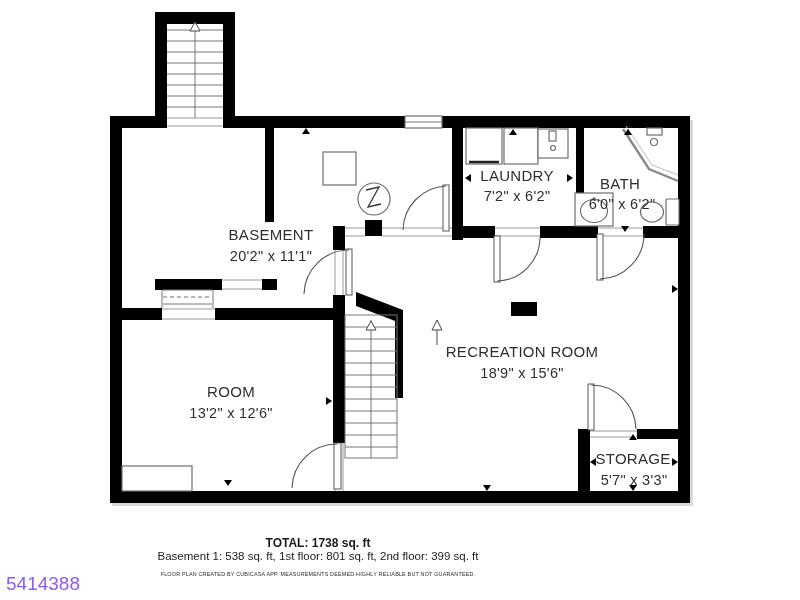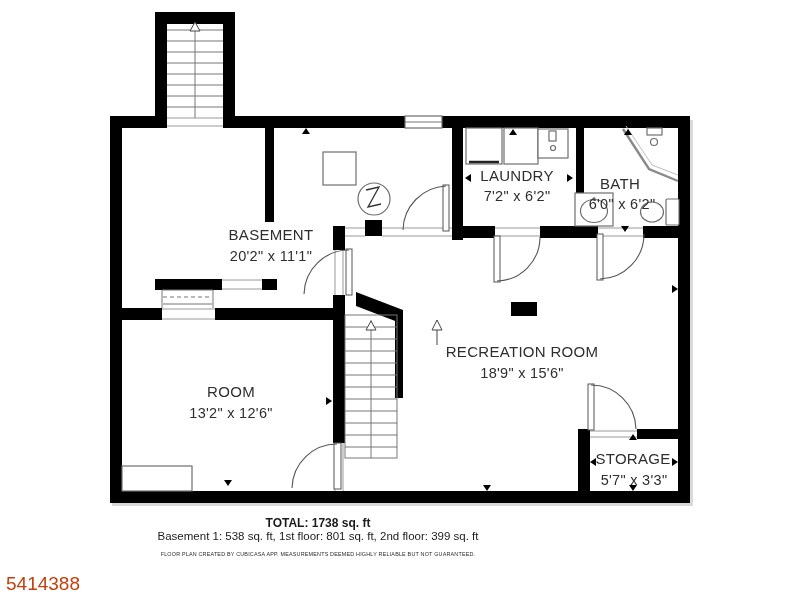--- a/index.html
+++ b/index.html
@@ -3,25 +3,25 @@
 <meta charset="utf-8">
 <style>
   html,body{margin:0;padding:0;background:#ffffff;}
   .canvas{position:relative;width:800px;height:600px;background:#ffffff;overflow:hidden;
           font-family:"Liberation Sans",sans-serif;}
   .plan-svg{position:absolute;left:0;top:0;}
   .room-label{font-family:"Liberation Sans",sans-serif;font-size:15px;fill:#2e2e2e;
               text-anchor:middle;letter-spacing:.3px;}
   .dim-label{font-family:"Liberation Sans",sans-serif;font-size:14.5px;fill:#2e2e2e;
              text-anchor:middle;letter-spacing:.3px;}
-  .summary{position:absolute;top:517px;left:0;width:636px;text-align:center;
+  .summary{position:absolute;top:537px;left:0;width:636px;text-align:center;
            color:#1b1b1b;font-size:11.5px;line-height:13px;}
   .summary .total{font-weight:bold;font-size:12px;}
   .disclaimer{margin-top:5px;font-size:5.4px;letter-spacing:.2px;color:#2a2a2a;}
-  .plan-id{position:absolute;left:6px;top:573px;font-size:19px;color:#c2410c;}
+  .plan-id{position:absolute;left:6px;top:573px;font-size:19px;color:#8b5cf6;}
   .wall{fill:#000;}
   .fx{fill:#fff;stroke:#6e6e6e;stroke-width:1.2;}
   .ln{stroke:#777;stroke-width:1;fill:none;}
   .thr{stroke:#9a9a9a;stroke-width:1;fill:none;}
   .arc{fill:none;stroke:#555;stroke-width:1.1;}
   .leaf{fill:#fff;stroke:#555;stroke-width:1;}
   .tick{fill:#000;stroke:none;}
   .shadow{fill:#d9d9d9;}
 </style>
 </head>

